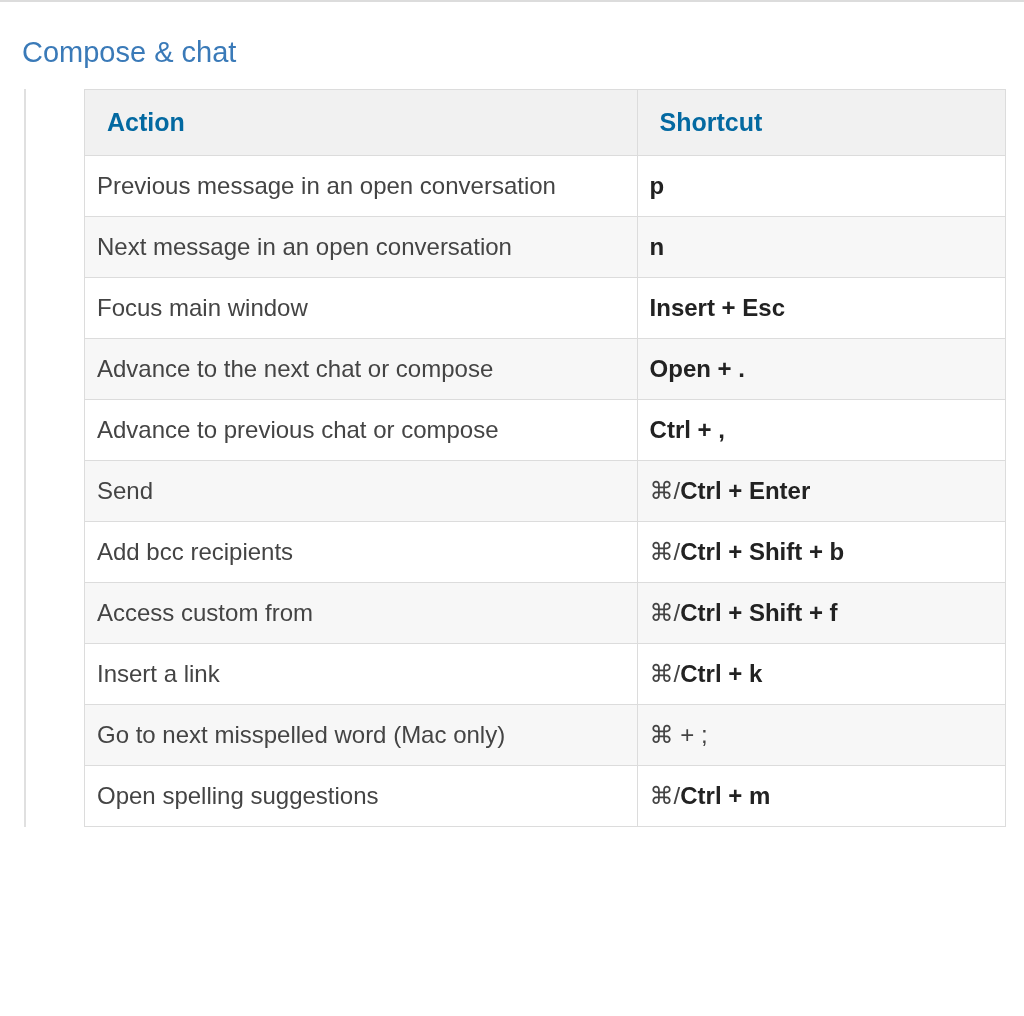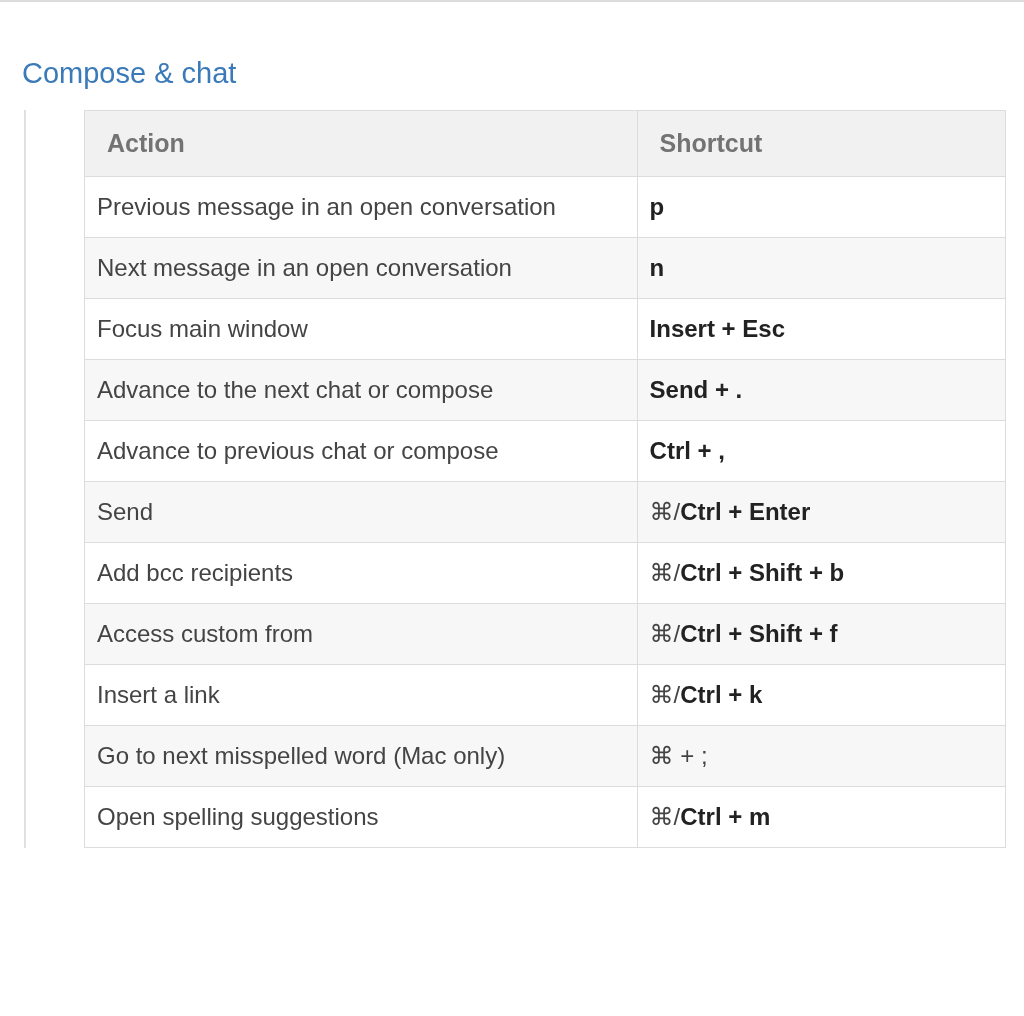--- a/index.html
+++ b/index.html
@@ -17,39 +17,38 @@
     }
     .container {
       width: 100%;
       height: 100%;
       border-top: 2px solid #dcdcdc;
     }
     .section-title {
       color: #3a7ab8;
       font-size: 29px;
       font-weight: 400;
-      padding: 11px 0 20px 22px;
-      margin-top: 44px;
+      padding: 34px 0 20px 22px;
     }
     .table-wrapper {
       padding: 0 18px 0 58px;
       border-left: 2px solid #e0e0e0;
       margin-left: 24px;
     }
     table {
       width: 100%;
       border-collapse: collapse;
       border: 1px solid #dcdcdc;
     }
     thead th {
       background: #f1f1f1;
       text-align: left;
       font-size: 25px;
       font-weight: 700;
-      color: #737373;
+      color: #0369a1;
       padding: 18px 22px;
       border: 1px solid #dcdcdc;
     }
     tbody td {
       font-size: 24px;
       color: #444;
       padding: 16px 12px;
       border: 1px solid #dcdcdc;
       vertical-align: middle;
     }
@@ -97,21 +96,21 @@
           <tr>
             <td class="action-col">Next message in an open conversation</td>
             <td class="shortcut-col"><span class="bold">n</span></td>
           </tr>
           <tr>
             <td class="action-col">Focus main window</td>
             <td class="shortcut-col"><span class="bold">Insert + Esc</span></td>
           </tr>
           <tr>
             <td class="action-col">Advance to the next chat or compose</td>
-            <td class="shortcut-col"><span class="bold">Send + .</span></td>
+            <td class="shortcut-col"><span class="bold">Open + .</span></td>
           </tr>
           <tr>
             <td class="action-col">Advance to previous chat or compose</td>
             <td class="shortcut-col"><span class="bold">Ctrl + ,</span></td>
           </tr>
           <tr>
             <td class="action-col">Send</td>
             <td class="shortcut-col"><span class="normal">⌘/</span><span class="bold">Ctrl + Enter</span></td>
           </tr>
           <tr>

